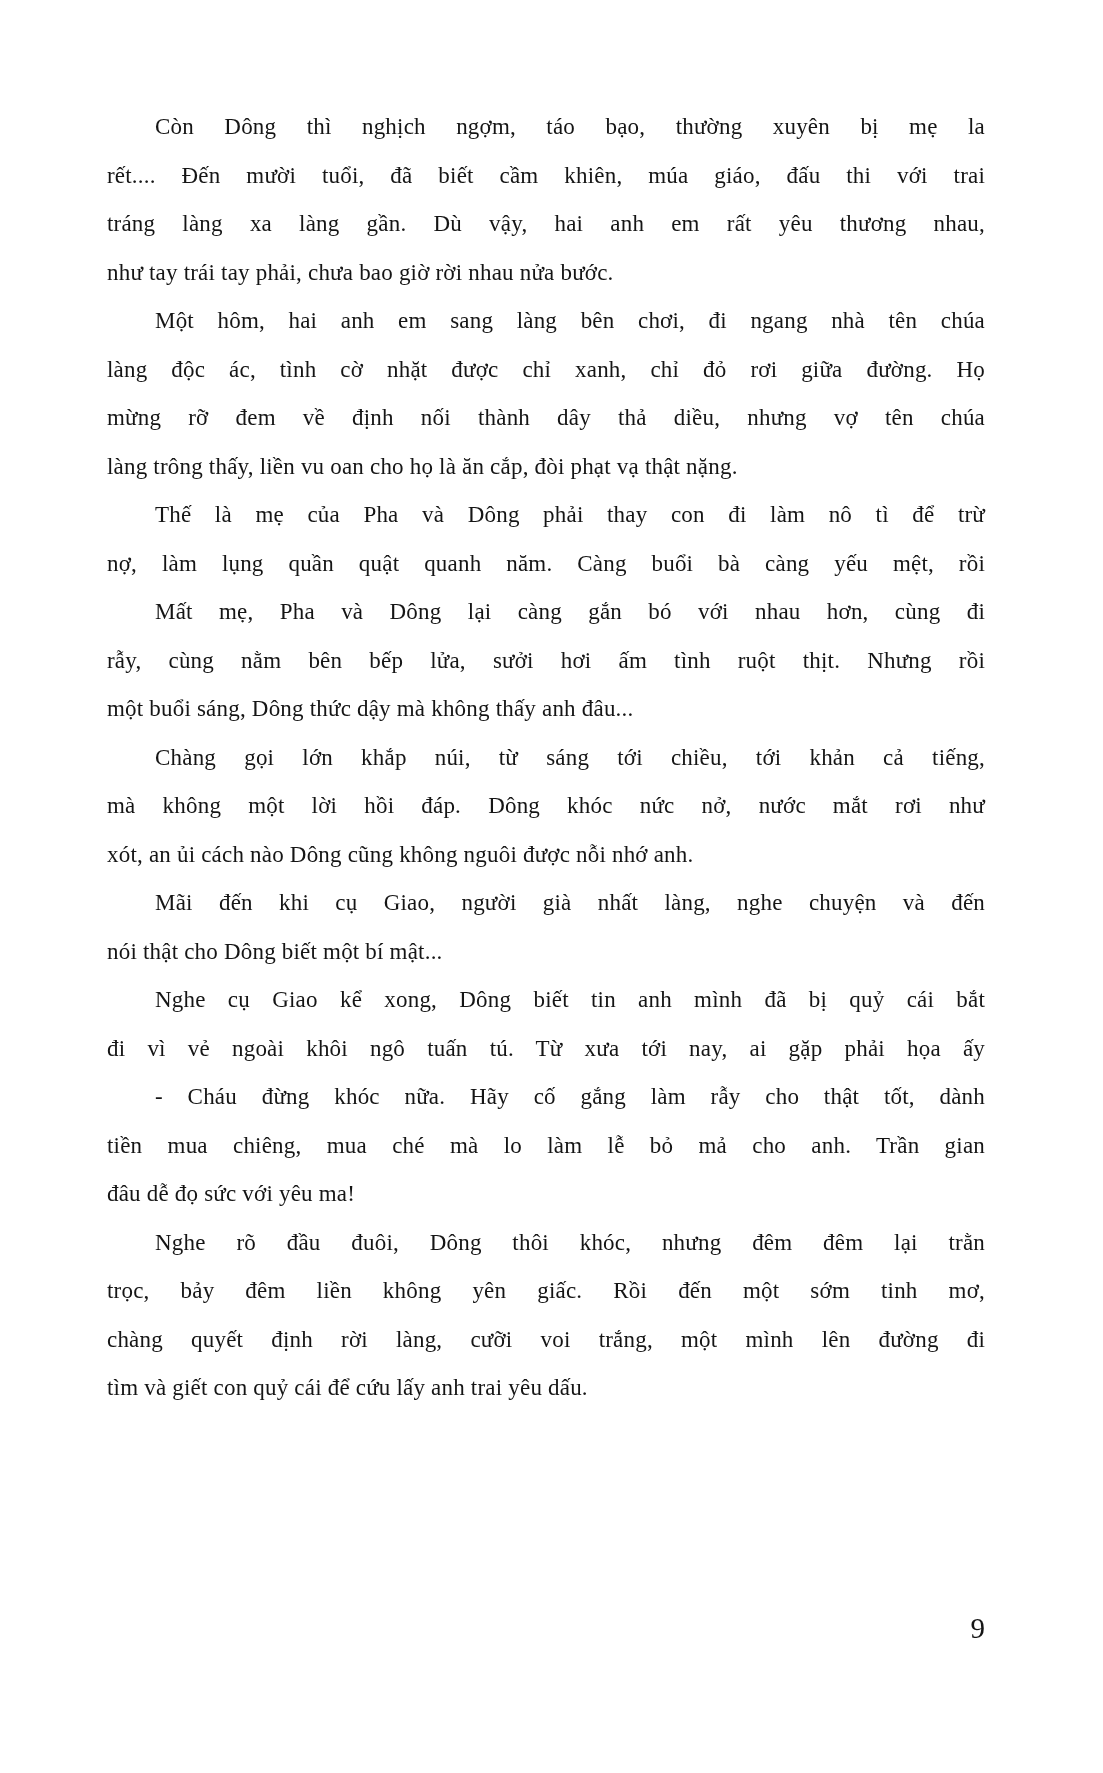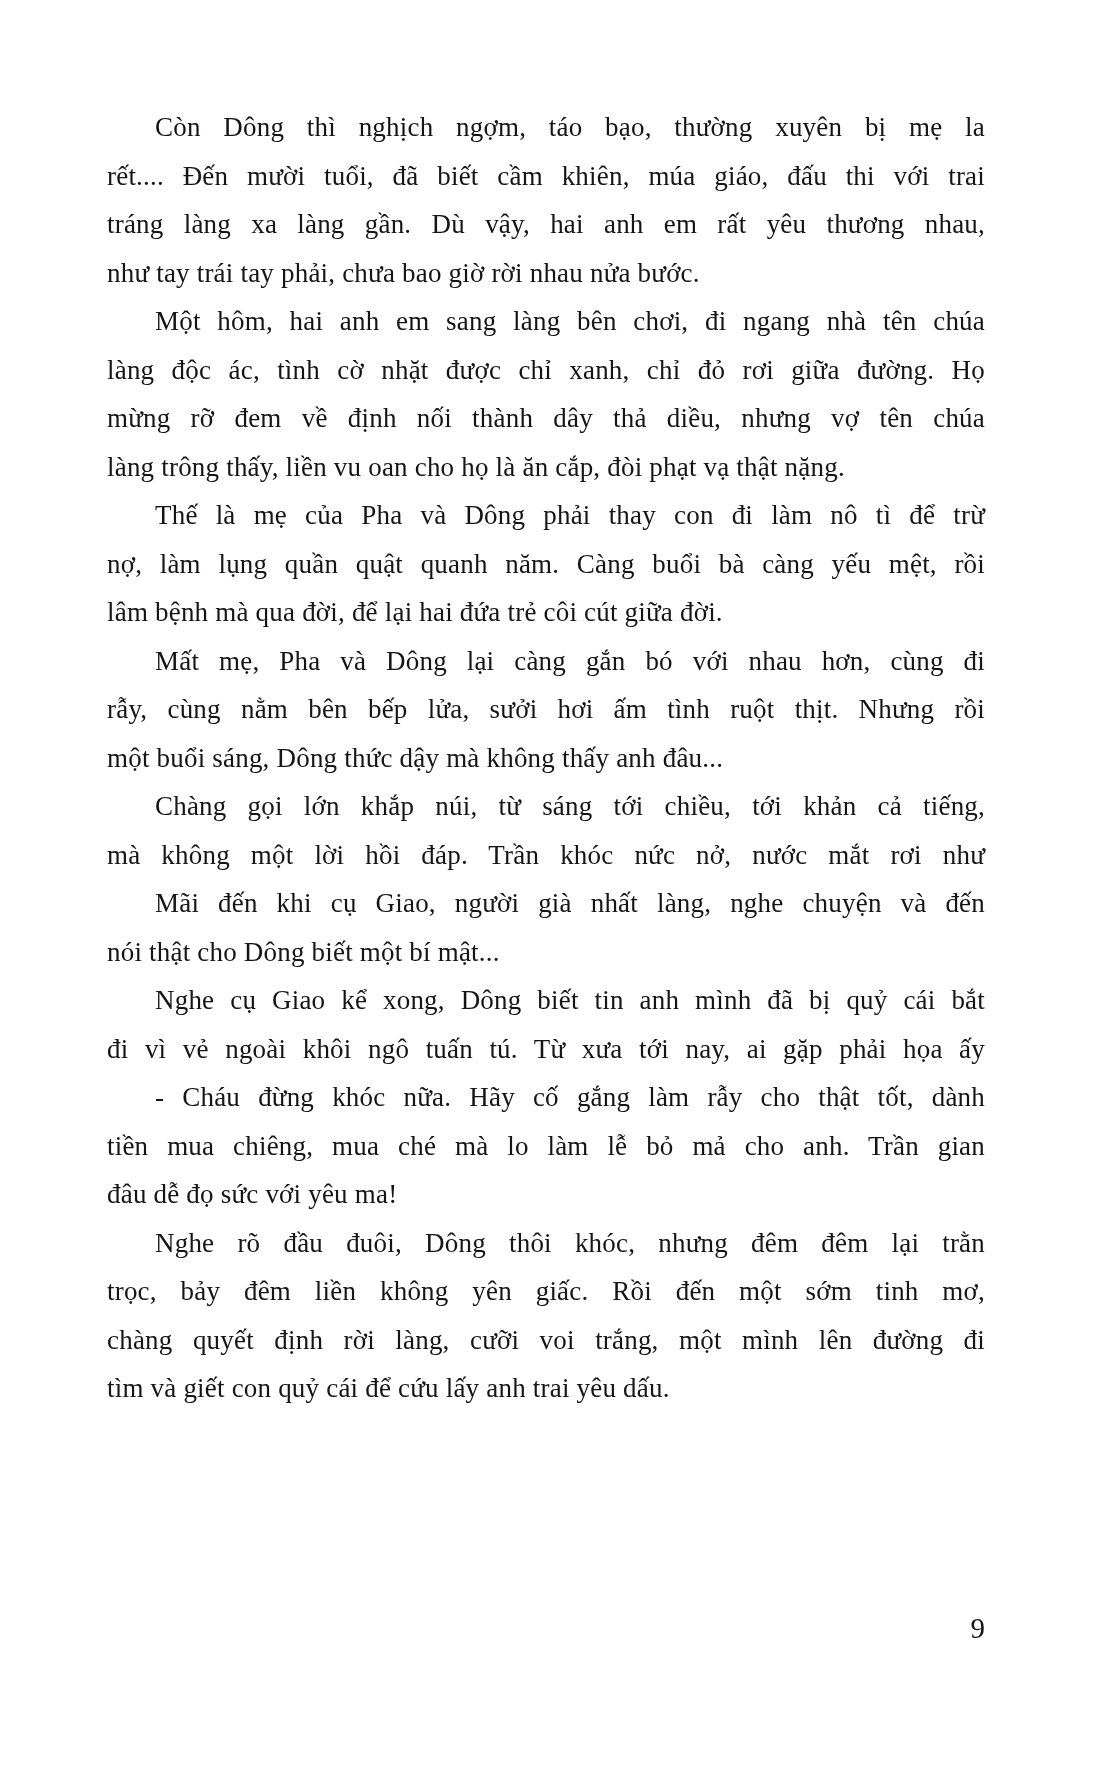--- a/index.html
+++ b/index.html
@@ -24,21 +24,21 @@
     position: absolute;
     left: 107px;
     top: 103px;
     width: 878px;
   }
   .paragraph {
     margin: 0;
     padding: 0;
   }
   .line {
-    font-size: 27px;
+    font-size: 23px;
     line-height: 48.5px;
     text-align: justify;
     text-align-last: justify;
     white-space: normal;
     letter-spacing: 0.2px;
   }
   .line.first {
     padding-left: 48px;
   }
   .line.last {
@@ -67,30 +67,30 @@
       </div>
       <div class="paragraph">
         <div class="line first">Một hôm, hai anh em sang làng bên chơi, đi ngang nhà tên chúa</div>
         <div class="line">làng độc ác, tình cờ nhặt được chỉ xanh, chỉ đỏ rơi giữa đường. Họ</div>
         <div class="line">mừng rỡ đem về định nối thành dây thả diều, nhưng vợ tên chúa</div>
         <div class="line last">làng trông thấy, liền vu oan cho họ là ăn cắp, đòi phạt vạ thật nặng.</div>
       </div>
       <div class="paragraph">
         <div class="line first">Thế là mẹ của Pha và Dông phải thay con đi làm nô tì để trừ</div>
         <div class="line">nợ, làm lụng quần quật quanh năm. Càng buổi bà càng yếu mệt, rồi</div>
-        <div class="line last">lâm bệnh mà qua đời, để lại hai đứa trẻ côi cút giữa đời.</div>
       </div>
       <div class="paragraph">
         <div class="line first">Mất mẹ, Pha và Dông lại càng gắn bó với nhau hơn, cùng đi</div>
         <div class="line">rẫy, cùng nằm bên bếp lửa, sưởi hơi ấm tình ruột thịt. Nhưng rồi</div>
         <div class="line last">một buổi sáng, Dông thức dậy mà không thấy anh đâu...</div>
       </div>
       <div class="paragraph">
         <div class="line first">Chàng gọi lớn khắp núi, từ sáng tới chiều, tới khản cả tiếng,</div>
-        <div class="line">mà không một lời hồi đáp. Trần khóc nức nở, nước mắt rơi như</div>
+        <div class="line">mà không một lời hồi đáp. Dông khóc nức nở, nước mắt rơi như</div>
+        <div class="line last">xót, an ủi cách nào Dông cũng không nguôi được nỗi nhớ anh.</div>
       </div>
       <div class="paragraph">
         <div class="line first">Mãi đến khi cụ Giao, người già nhất làng, nghe chuyện và đến</div>
         <div class="line last">nói thật cho Dông biết một bí mật...</div>
       </div>
       <div class="paragraph">
         <div class="line first">Nghe cụ Giao kể xong, Dông biết tin anh mình đã bị quỷ cái bắt</div>
         <div class="line">đi vì vẻ ngoài khôi ngô tuấn tú. Từ xưa tới nay, ai gặp phải họa ấy</div>
       </div>
       <div class="paragraph">

